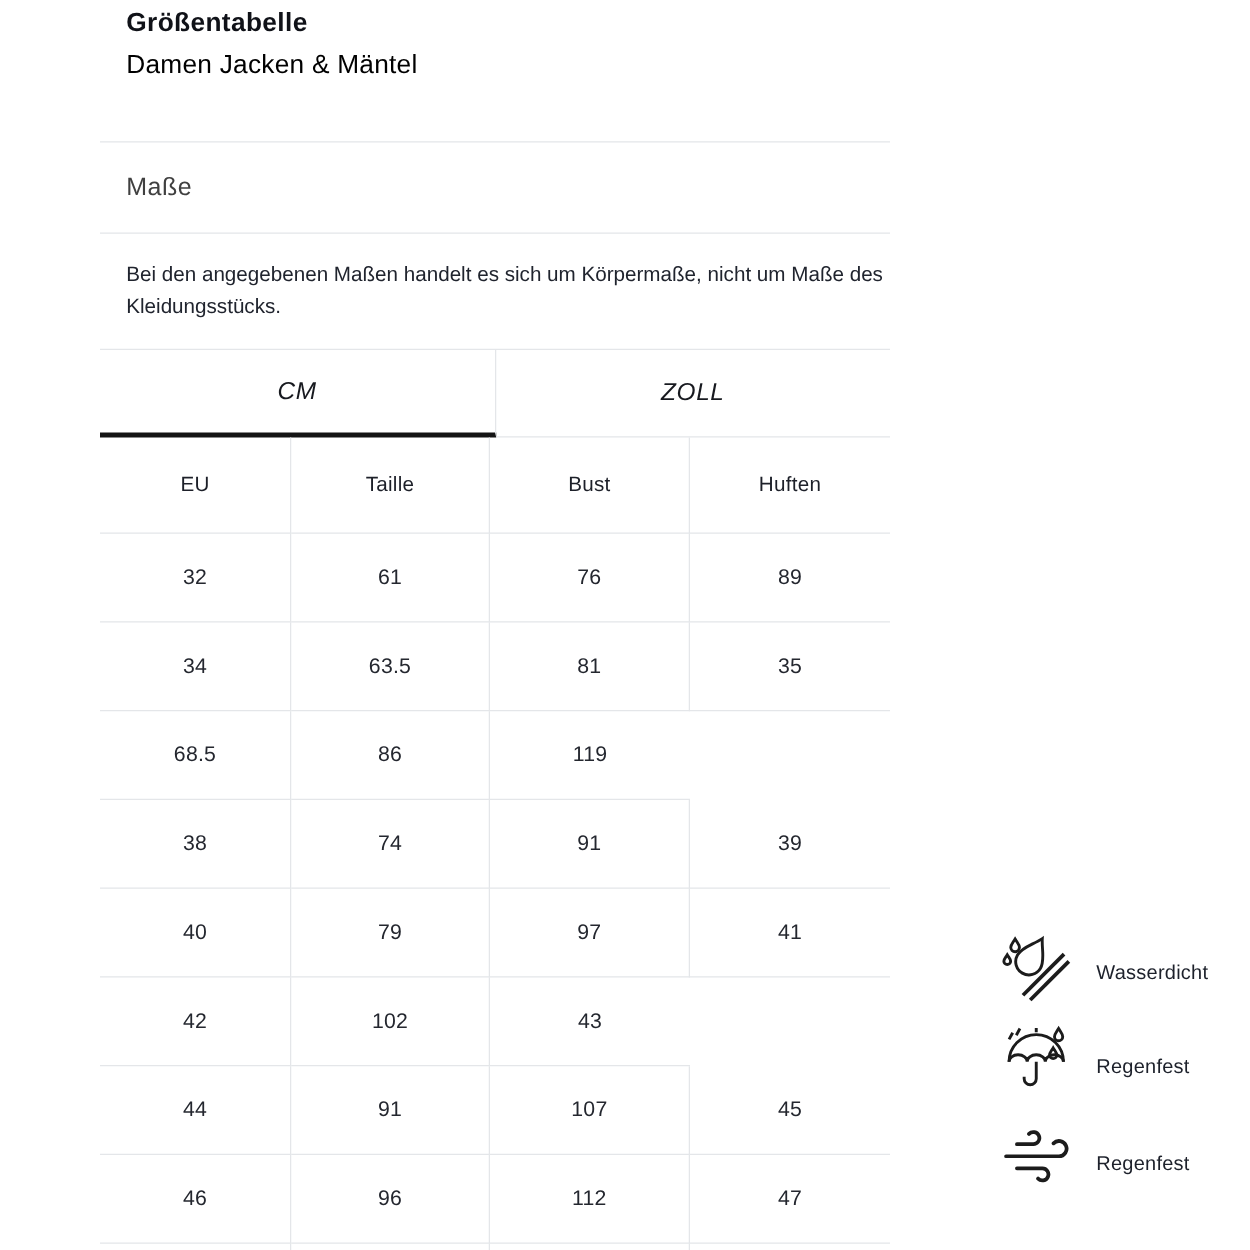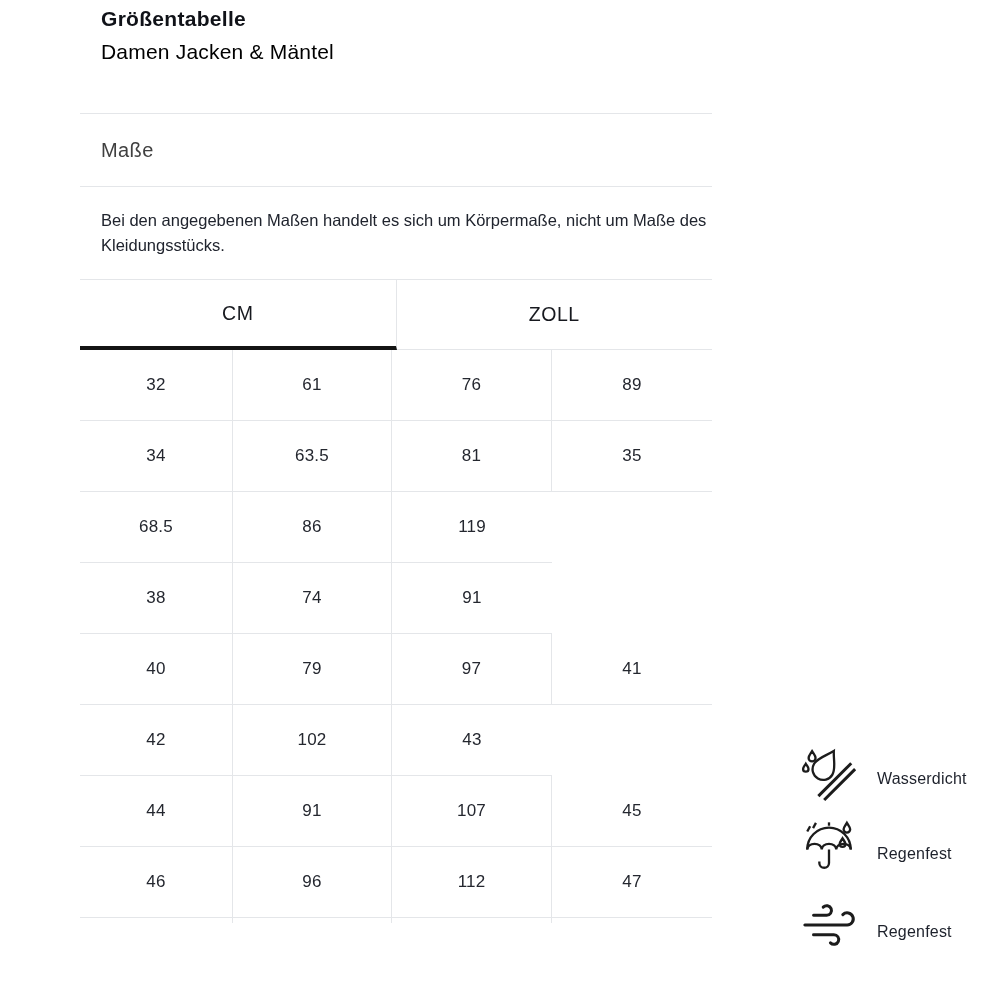--- a/index.html
+++ b/index.html
@@ -26,20 +26,21 @@
 
   .note { left: 101px; top: 208px; width: 608px; font-size: 16.5px; line-height: 25px; color: #20242e; }
 
   
   .sizetable { left: 80px; top: 279px; width: 632px; }
   .tabs { display: flex; height: 71px; border-top: 1px solid #e4e6e9; }
   .tab {
     flex: 1; display: flex; align-items: center; justify-content: center;
     font-size: 19.5px; color: #17191f; letter-spacing: .5px; cursor: pointer;
     border-bottom: 1px solid #e4e6e9;
+    font-style: italic;
   }
   .tab.first { border-right: 1px solid #e4e6e9; }
   .tab.active { border-bottom: 4px solid #141414; }
 
   .trow { display: grid; grid-template-columns: 153px 159px 160px 160px; }
   .trow > div {
     display: flex; align-items: center; justify-content: center;
     border-right: 1px solid #e4e6e9; border-bottom: 1px solid #e4e6e9;
     font-size: 17px; color: #24272f; letter-spacing: .2px;
   }
@@ -81,20 +82,26 @@
 <div class="abs sizetable">
   <div class="tabs">
     <div class="tab first active">
       <span>CM</span>
     </div>
     <div class="tab">
       <span>ZOLL</span>
     </div>
   </div>
 
+  <div class="trow thead">
+    <div>EU</div>
+    <div>Taille</div>
+    <div>Bust</div>
+    <div>Huften</div>
+  </div>
 
   <div class="trow tdata">
     <div>32</div>
     <div>61</div>
     <div>76</div>
     <div>89</div>
   </div>
   <div class="trow tdata">
     <div>34</div>
     <div>63.5</div>
@@ -103,20 +110,21 @@
   </div>
   <div class="trow tdata">
     <div>68.5</div>
     <div>86</div>
     <div>119</div>
   </div>
   <div class="trow tdata">
     <div>38</div>
     <div>74</div>
     <div>91</div>
+    <div>39</div>
   </div>
   <div class="trow tdata">
     <div>40</div>
     <div>79</div>
     <div>97</div>
     <div>41</div>
   </div>
   <div class="trow tdata">
     <div>42</div>
     <div>102</div>

